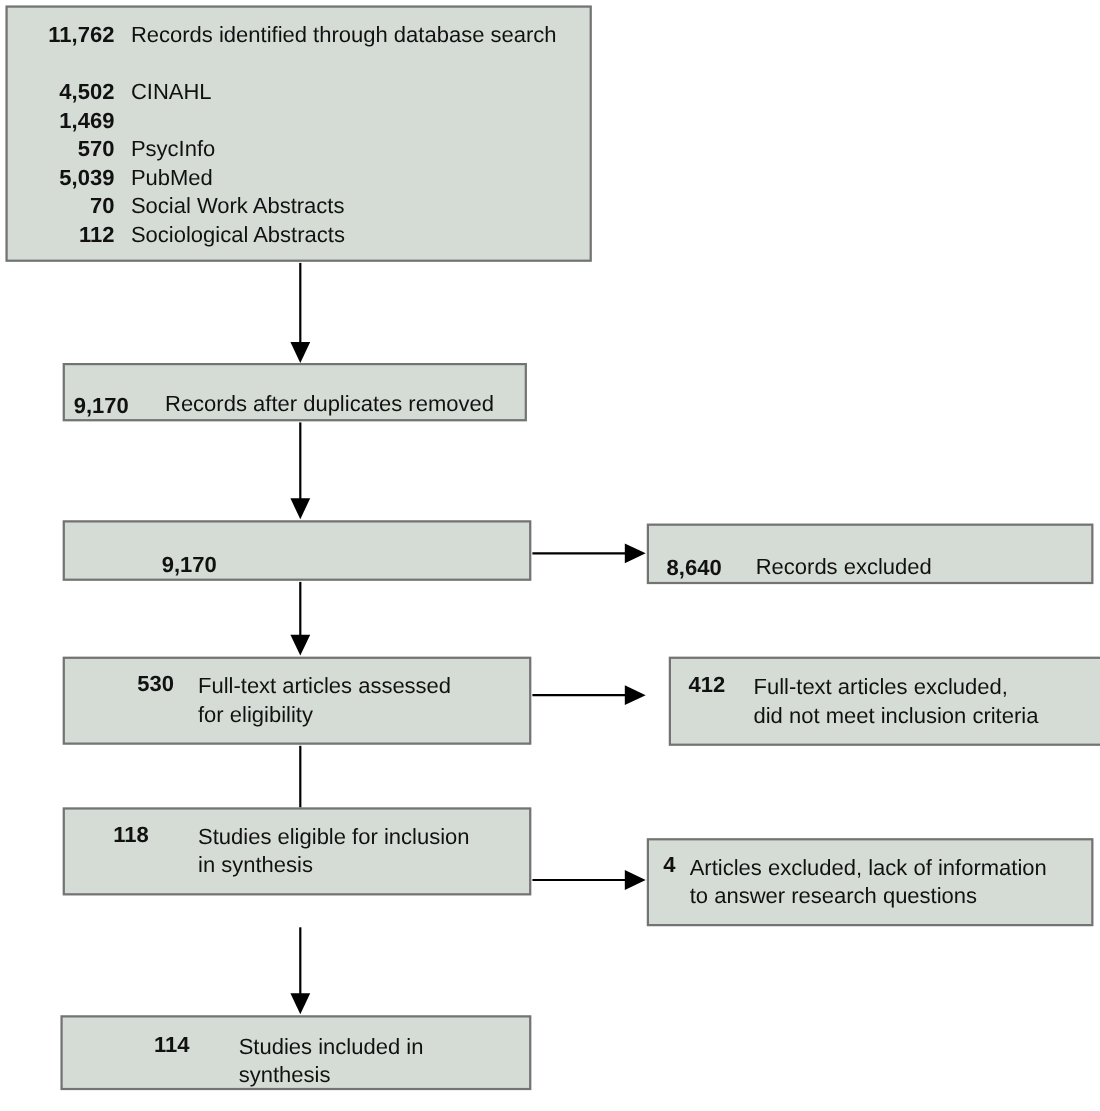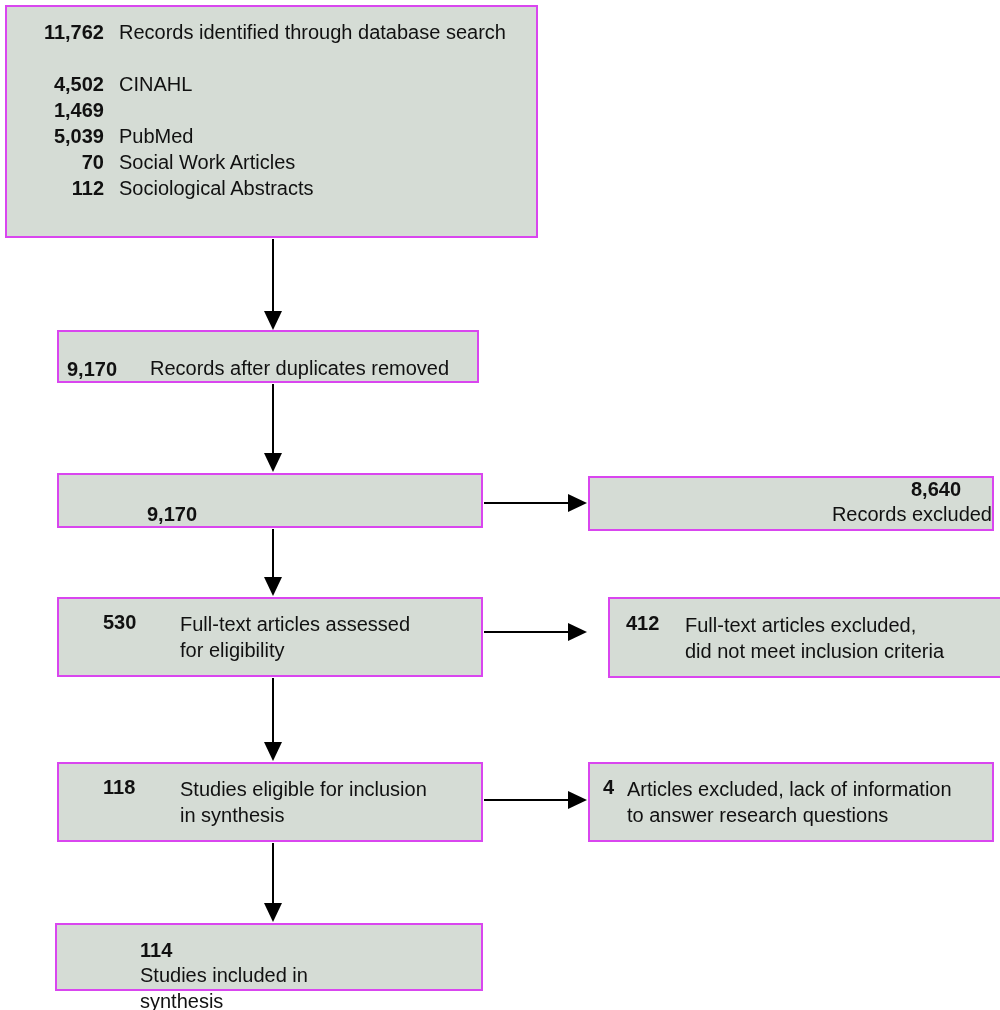--- a/index.html
+++ b/index.html
@@ -19,57 +19,57 @@
     width: 1000px; height: 1010px;
     pointer-events: none;
   }
   .arrows line { stroke: #000000; stroke-width: 2; }
   .arrows polygon { fill: #000000; }
 
   .box {
     position: absolute;
     box-sizing: border-box;
     background: #d5dcd5;
-    border: 2px solid #d946ef;
+    border: 2px solid #737373;
   }
   .num { font-weight: bold; flex: none; }
   .lbl { white-space: pre-line; line-height: 26px; }
 
   
   .box-identified { left: 5px; top: 5px; width: 533px; height: 233px; padding: 12px 8px 0 2px; }
   .box-identified .row { display: grid; grid-template-columns: 95px auto; column-gap: 15px; line-height: 26px; }
   .box-identified .num { text-align: right; }
   .box-identified .spacer { height: 26px; }
 
   
   .hbox { display: flex; align-items: flex-end; }
   .tbox { display: flex; align-items: flex-start; }
 
   .box-dedup    { left: 57px;  top: 330px; width: 422px; height: 53px;  padding-left: 8px; }
   .box-dedup .num { width: 83px; }
 
   .box-screened { left: 57px;  top: 473px; width: 426px; height: 55px;  padding-left: 88px; }
   .box-screened .num { width: 78px; }
 
-  .box-excluded-records { left: 588px; top: 476px; width: 406px; height: 55px; padding-left: 16px; flex-direction: column; }
+  .box-excluded-records { left: 588px; top: 476px; width: 406px; height: 55px; padding-left: 16px; }
   .box-excluded-records .num { width: 81px; }
 
   .box-fulltext { left: 57px;  top: 597px; width: 426px; height: 80px;  padding: 12px 0 0 44px; }
-  .box-fulltext .num { width: 77px; }
+  .box-fulltext .num { width: 77px; text-align: center; }
 
   .box-excluded-fulltext { left: 588px; top: 597px; width: 406px; height: 81px; padding: 13px 0 0 16px; margin-left: 20px; }
   .box-excluded-fulltext .num { width: 59px; }
 
-  .box-eligible { left: 57px;  top: 762px; width: 426px; height: 80px;  padding: 12px 0 0 44px; }
+  .box-eligible { left: 57px;  top: 734px; width: 426px; height: 80px;  padding: 12px 0 0 44px; }
   .box-eligible .num { width: 77px; }
 
   .box-excluded-articles { left: 588px; top: 762px; width: 406px; height: 80px; padding: 12px 0 0 13px; }
   .box-excluded-articles .num { width: 24px; }
 
-  .box-included { left: 55px;  top: 923px; width: 428px; height: 68px;  padding: 14px 0 0 83px; flex-direction: column; }
+  .box-included { left: 55px;  top: 923px; width: 428px; height: 68px;  padding: 14px 0 0 83px; }
   .box-included .num { width: 77px; }
 </style>
 </head>
 <body>
 
 <div class="canvas">
 
   <svg class="arrows" viewBox="0 0 1000 1010" xmlns="http://www.w3.org/2000/svg">
     <g>
       <line x1="273" y1="239" x2="273" y2="312"></line>
@@ -112,26 +112,30 @@
     </div>
     <div class="spacer"></div>
     <div class="row">
       <span class="num">4,502</span>
       <span class="lbl">CINAHL</span>
     </div>
     <div class="row">
       <span class="num">1,469</span>
     </div>
     <div class="row">
+      <span class="num">570</span>
+      <span class="lbl">PsycInfo</span>
+    </div>
+    <div class="row">
       <span class="num">5,039</span>
       <span class="lbl">PubMed</span>
     </div>
     <div class="row">
       <span class="num">70</span>
-      <span class="lbl">Social Work Articles</span>
+      <span class="lbl">Social Work Abstracts</span>
     </div>
     <div class="row">
       <span class="num">112</span>
       <span class="lbl">Sociological Abstracts</span>
     </div>
   </div>
 
   <div class="box hbox box-dedup">
     <span class="num">9,170</span>
     <span class="lbl">Records after duplicates removed</span>

